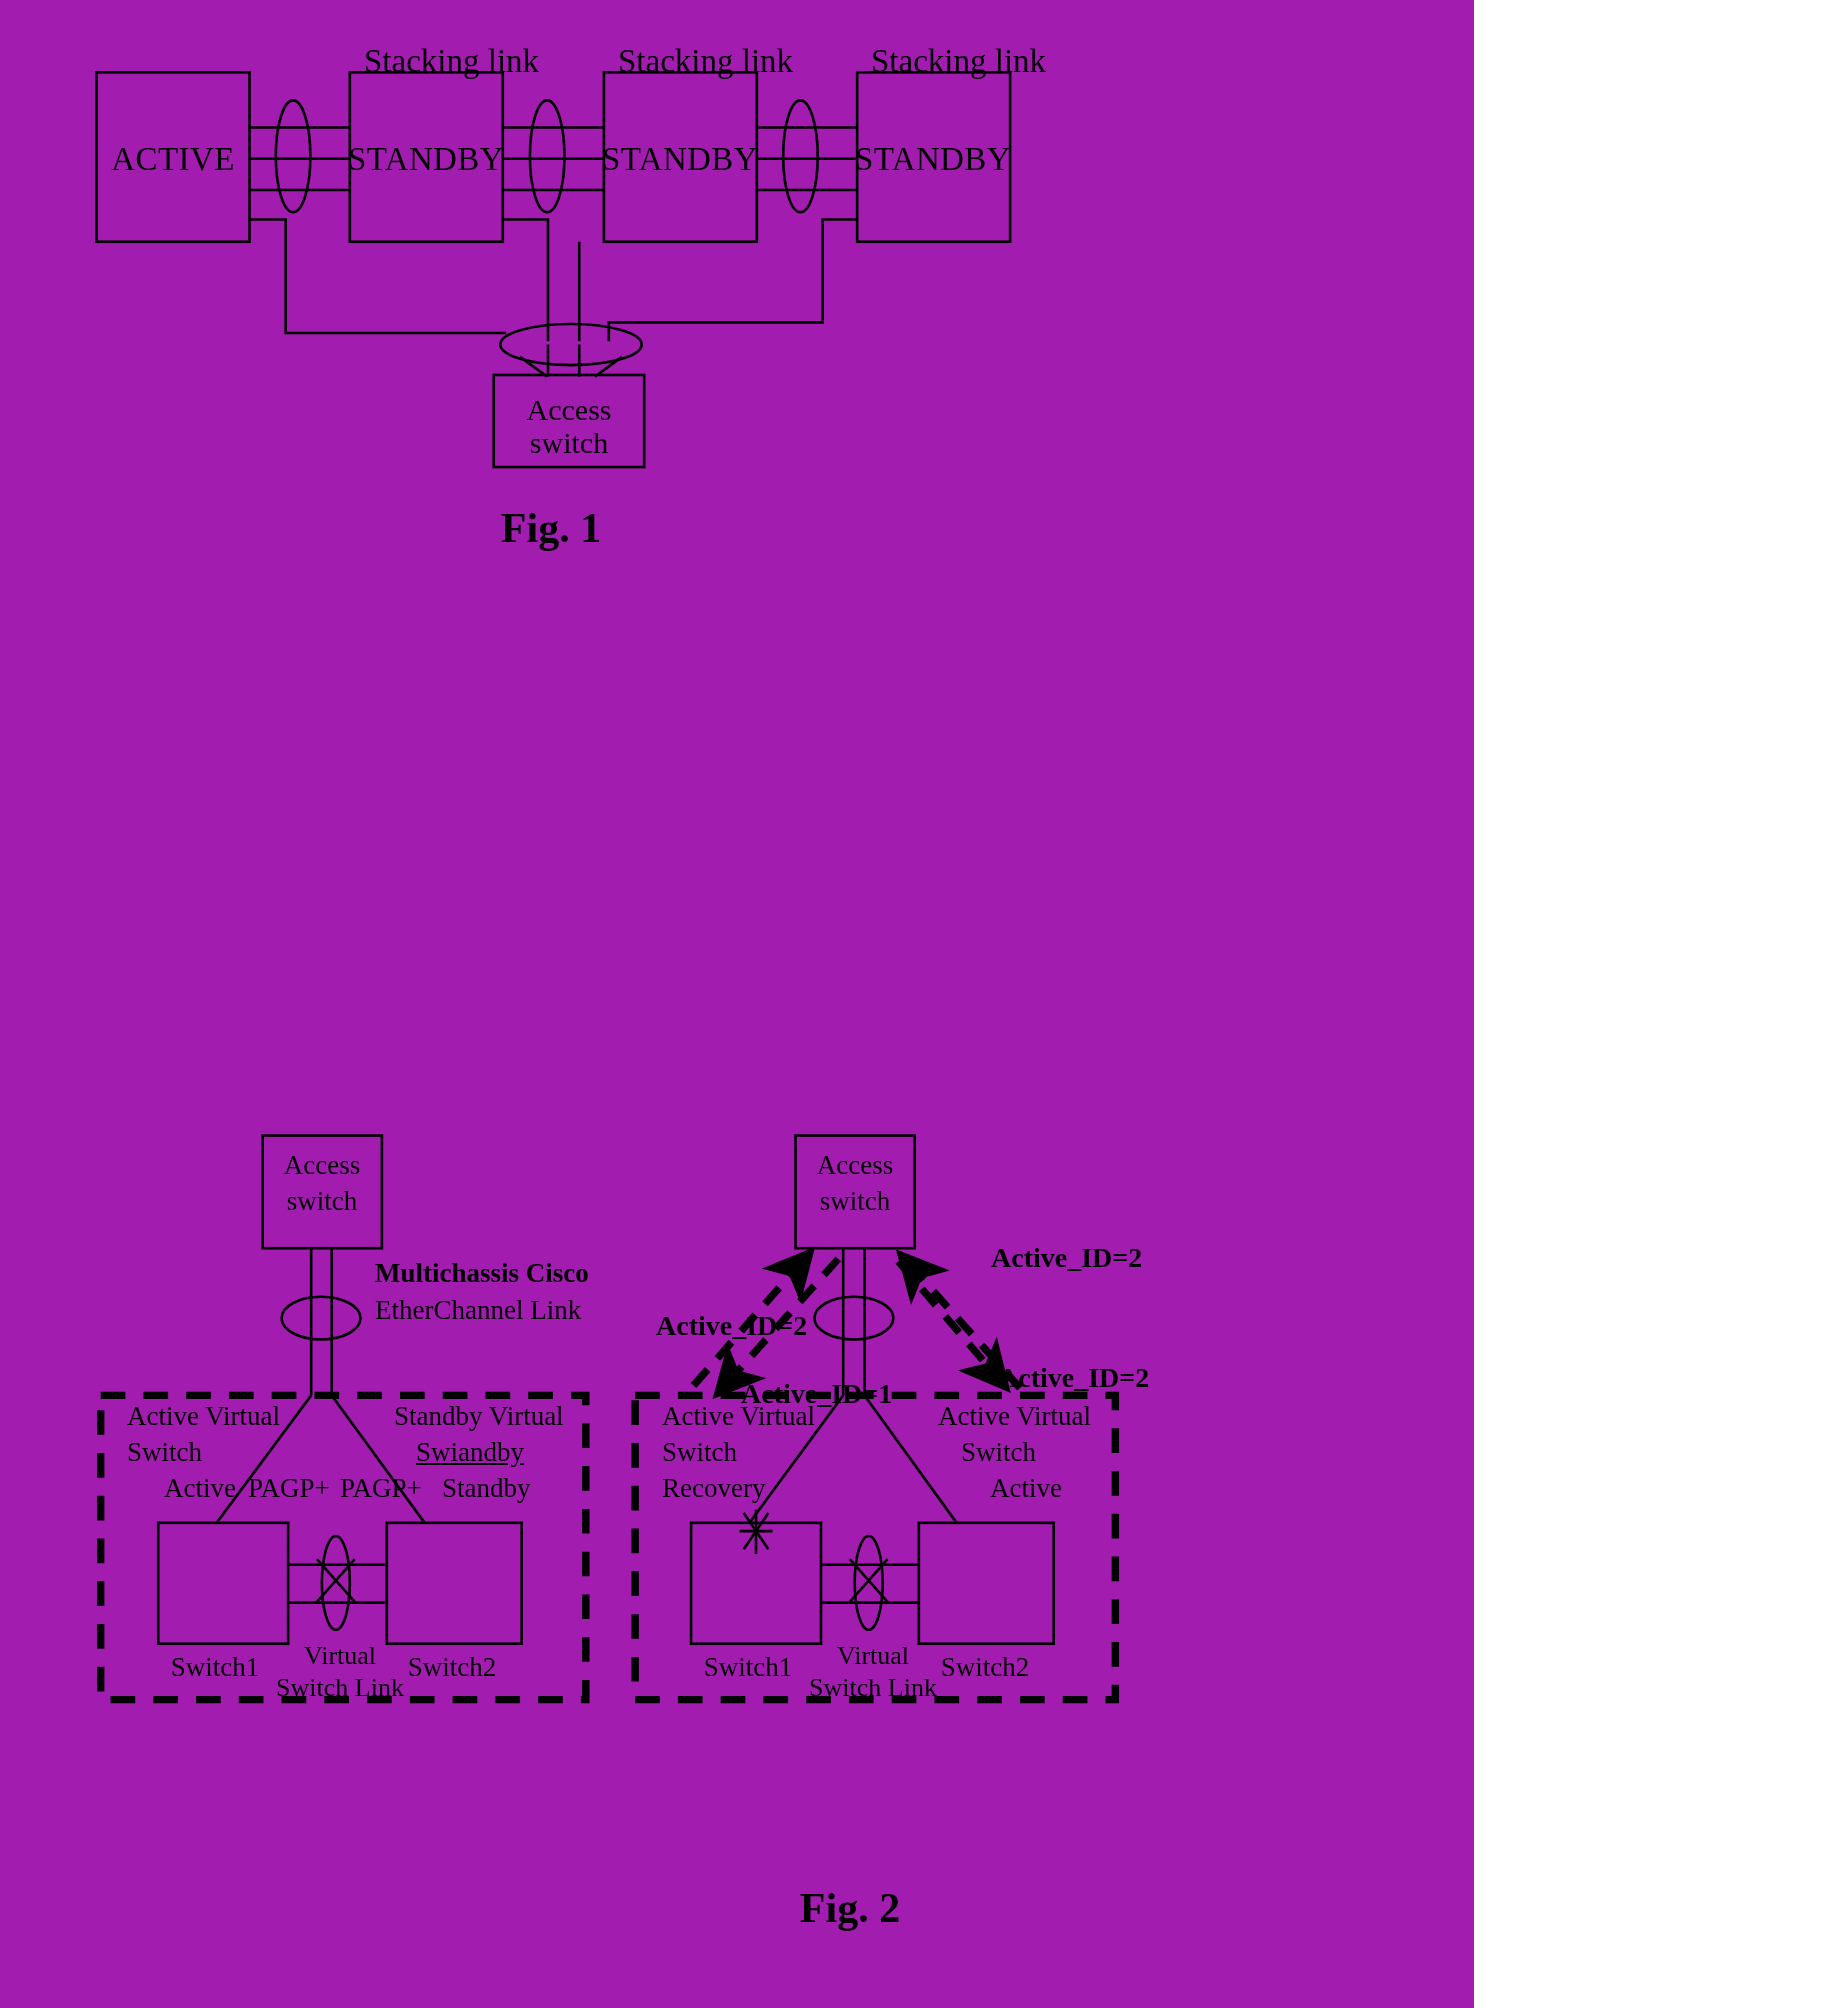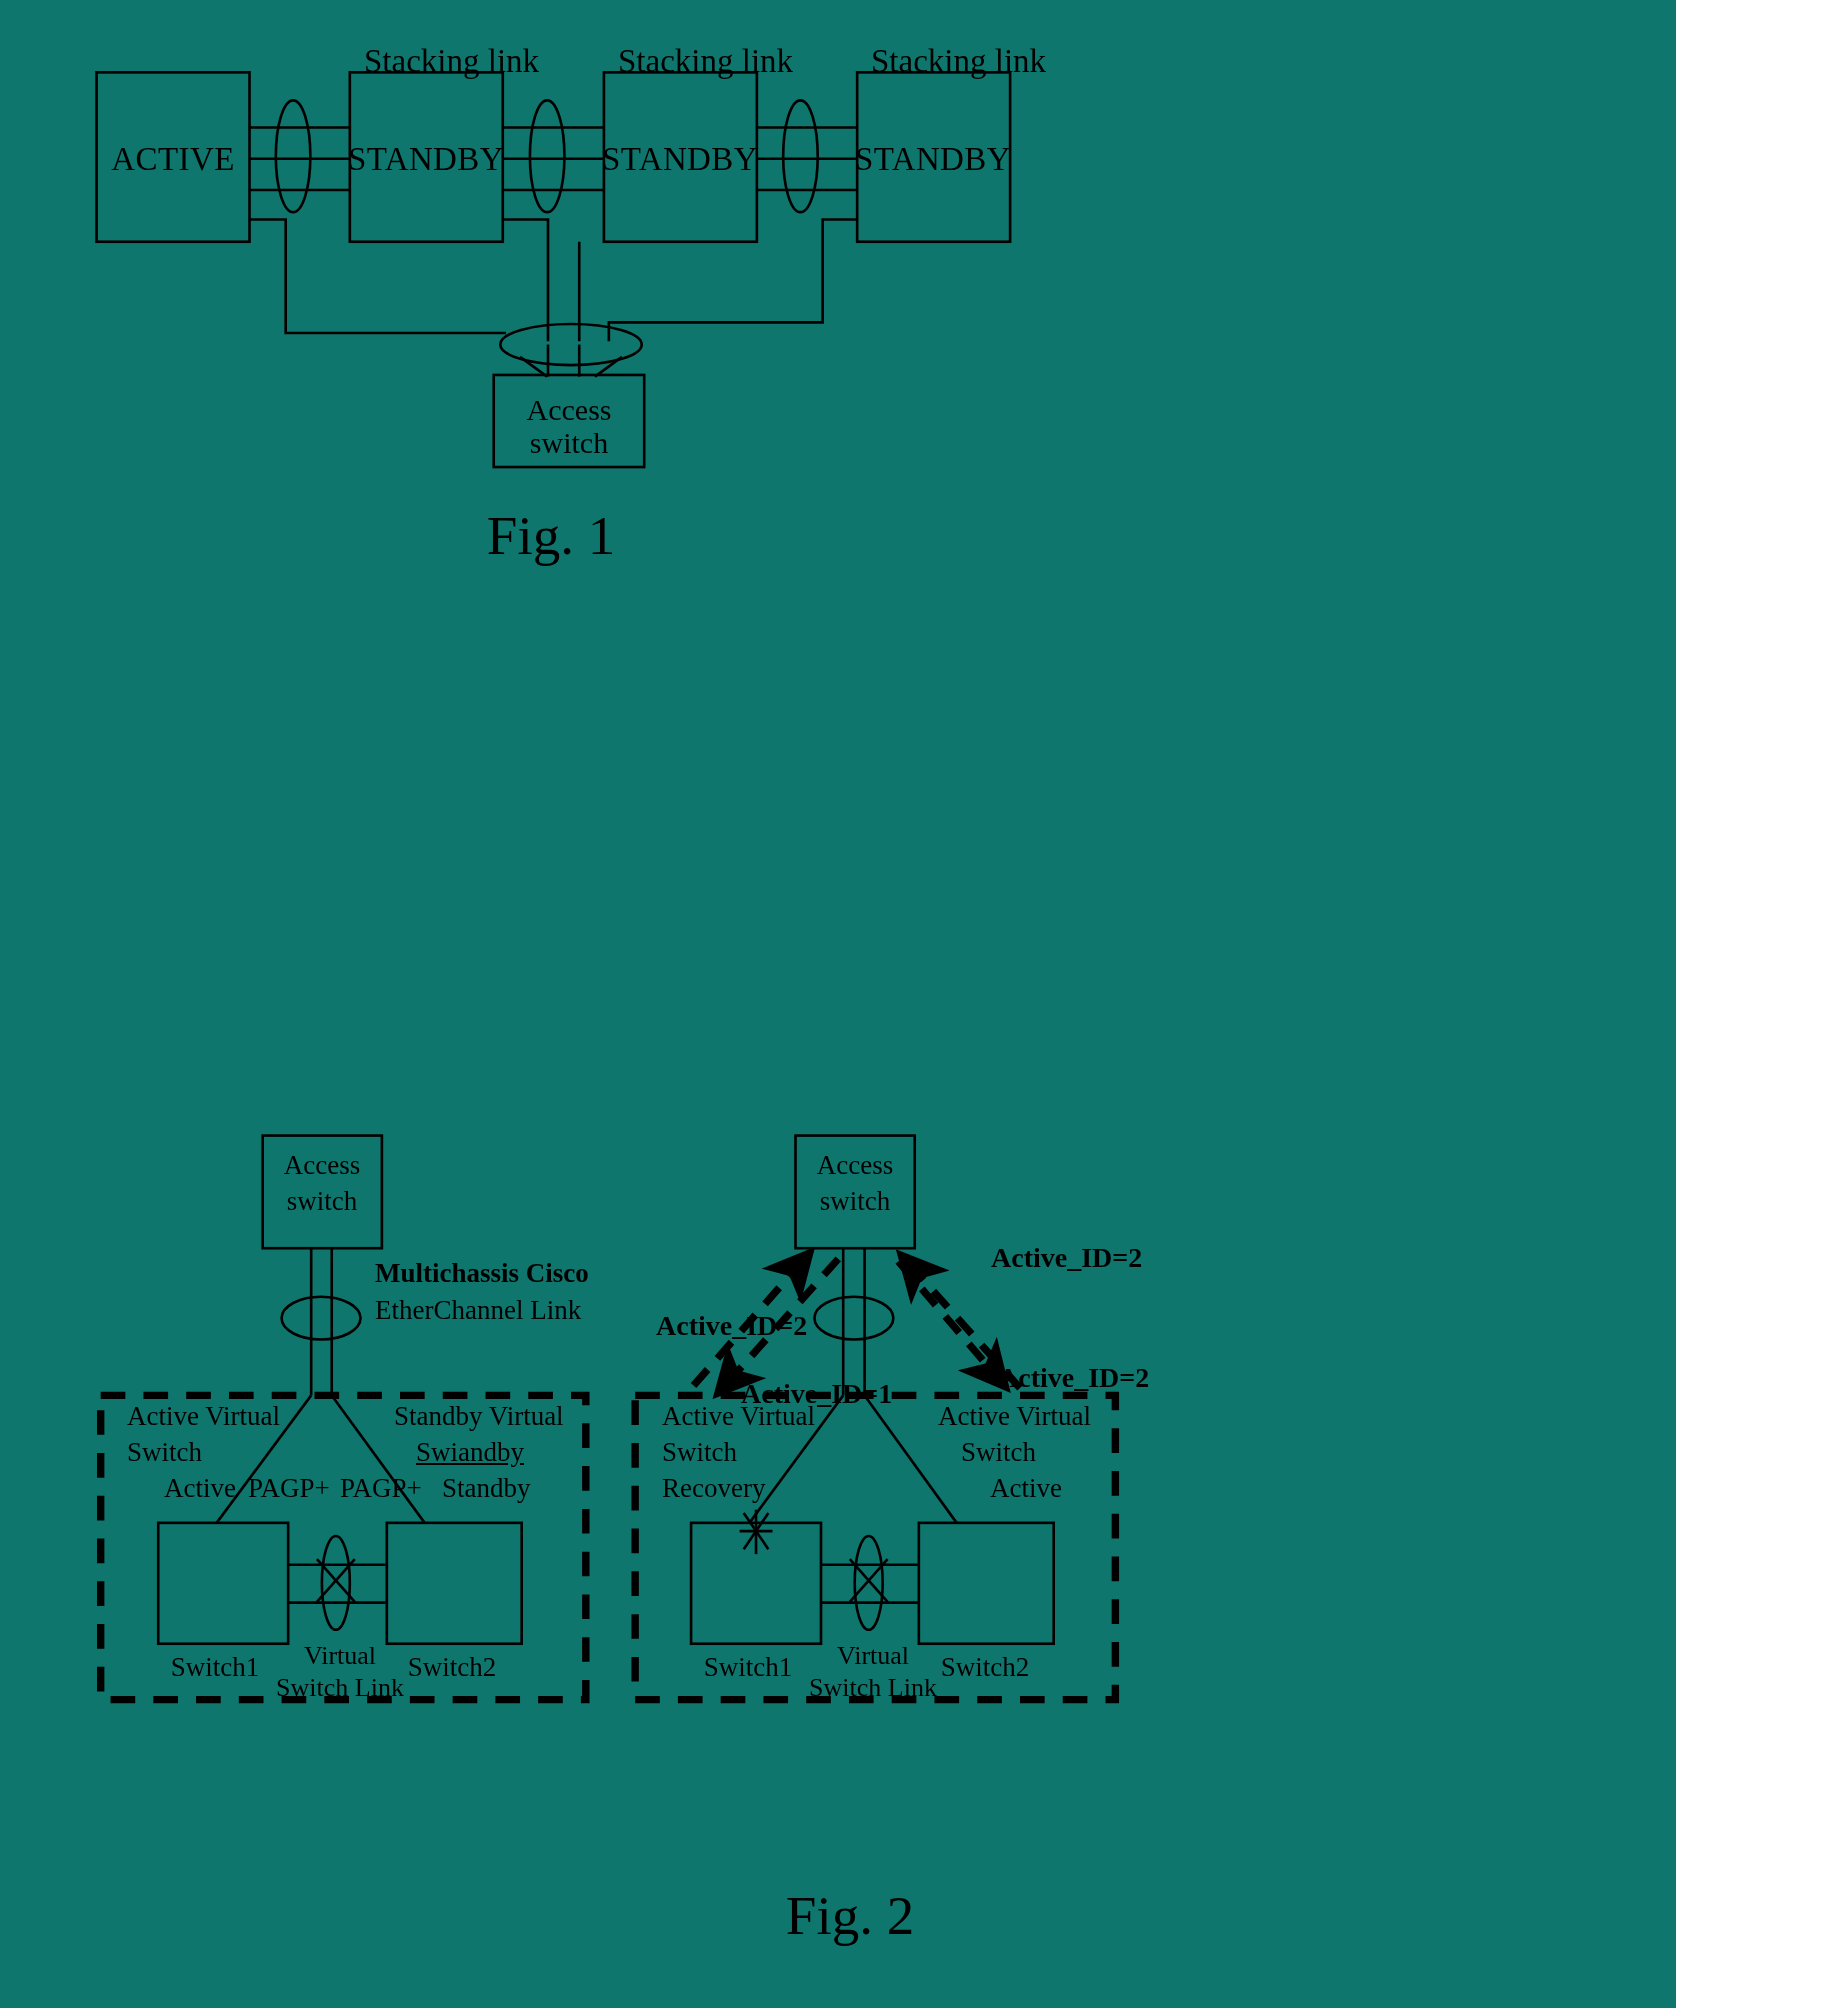--- a/index.html
+++ b/index.html
@@ -10,23 +10,23 @@
   body {
     width: 1827px;
     height: 2008px;
     font-family: "Liberation Serif", "DejaVu Serif", serif;
     color: #000000;
     position: relative;
     overflow: hidden;
   }
   #page {
     position: relative;
-    width: 1676px;
+    width: 1474px;
     height: 2008px;
-    background: #0f766e;
+    background: #a21caf;
   }
   svg.layer {
     position: absolute;
     left: 0;
     top: 0;
     width: 1827px;
     height: 2008px;
     pointer-events: none;
   }
   .lbl {
@@ -38,23 +38,24 @@
   }
   .center {
     text-align: center;
     transform: translateX(-50%);
   }
   .boxtext {
     font-size: 33px;
     letter-spacing: 0.4px;
   }
   .caption {
-    font-size: 55px;
+    font-size: 42px;
     text-align: center;
     transform: translateX(-50%);
+    font-weight: bold;
   }
   .stacking {
     font-size: 33px;
   }
   .accesslbl {
     font-size: 30px;
     text-align: center;
     transform: translateX(-50%);
   }
   .fig2txt {

